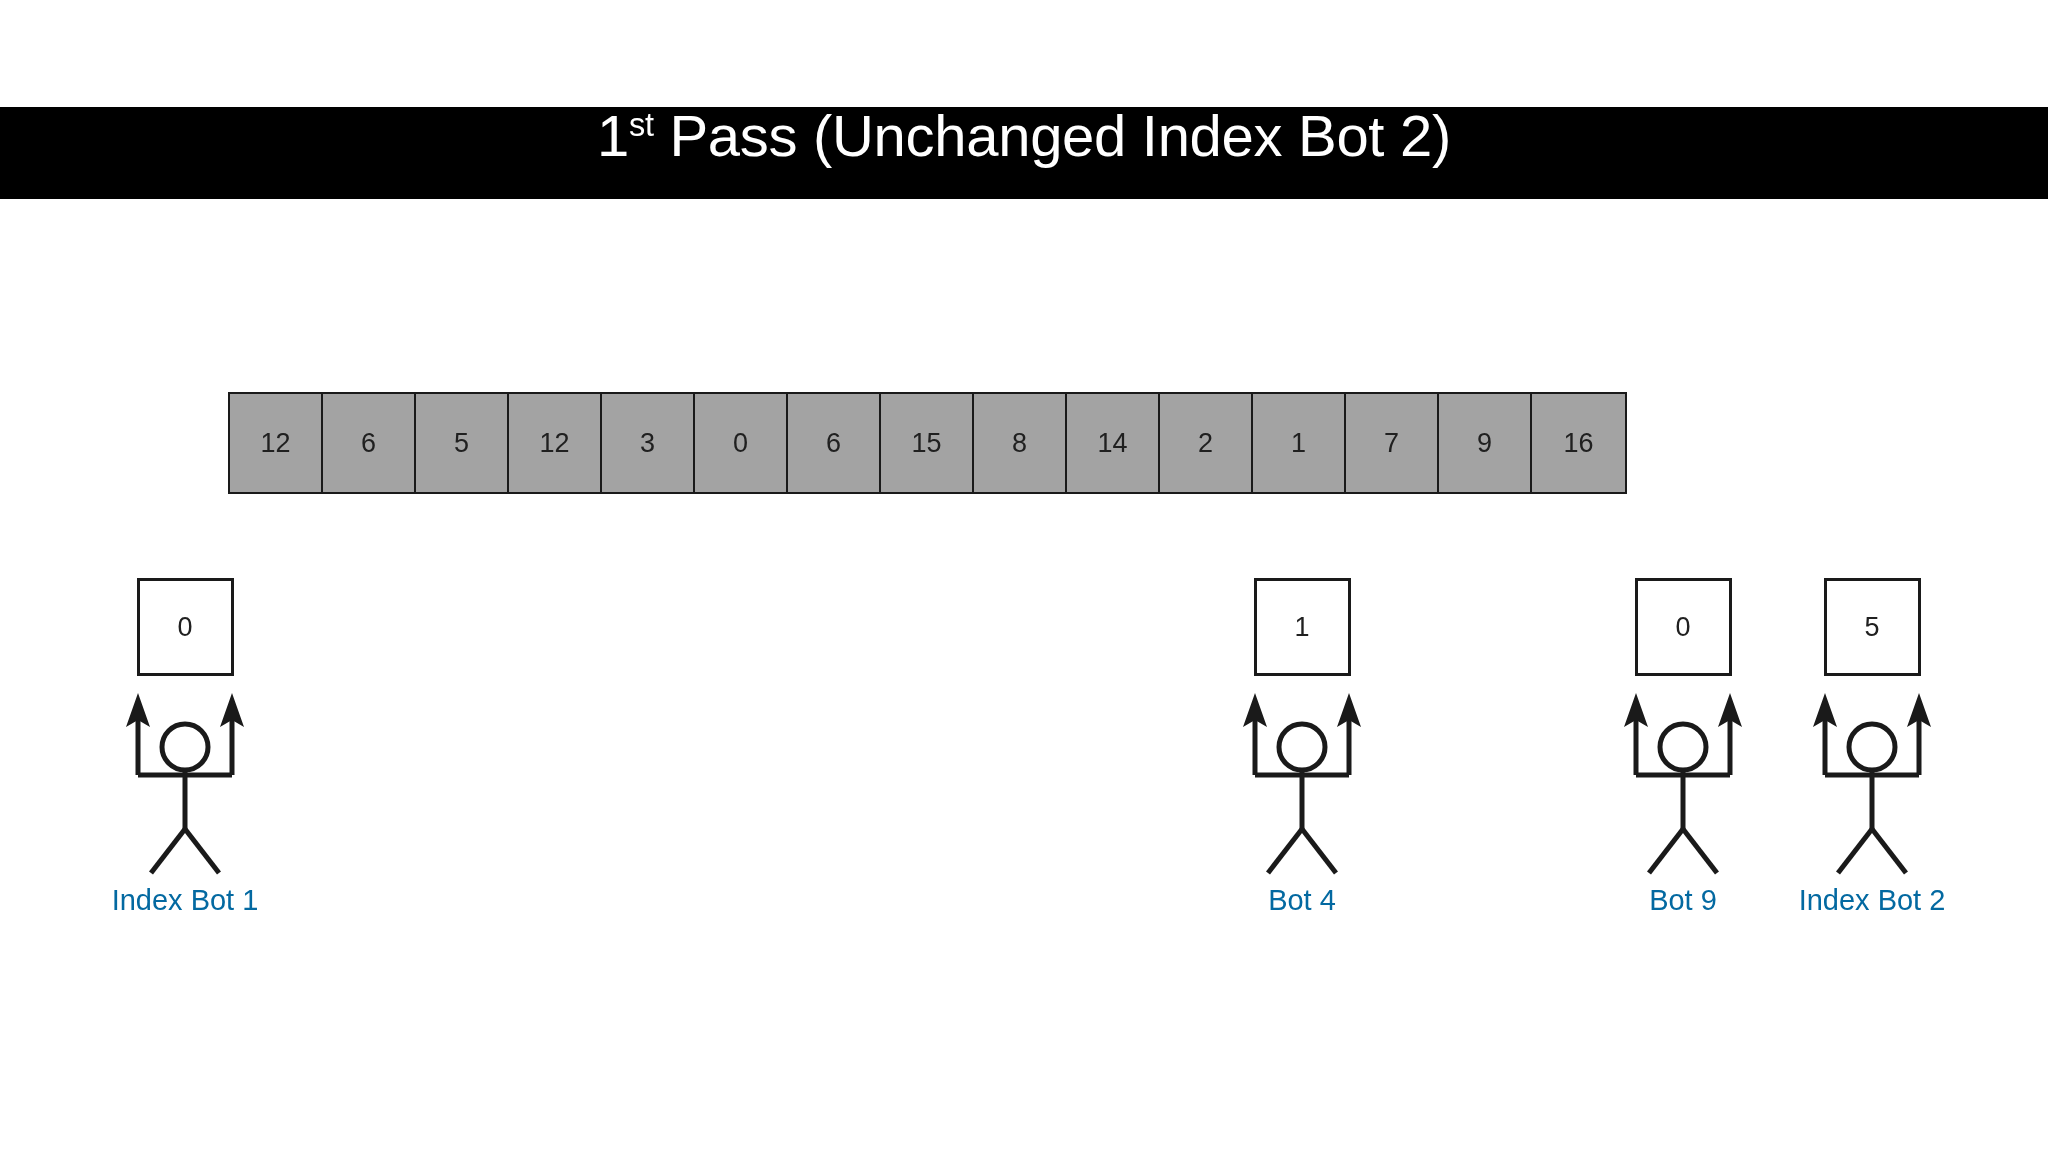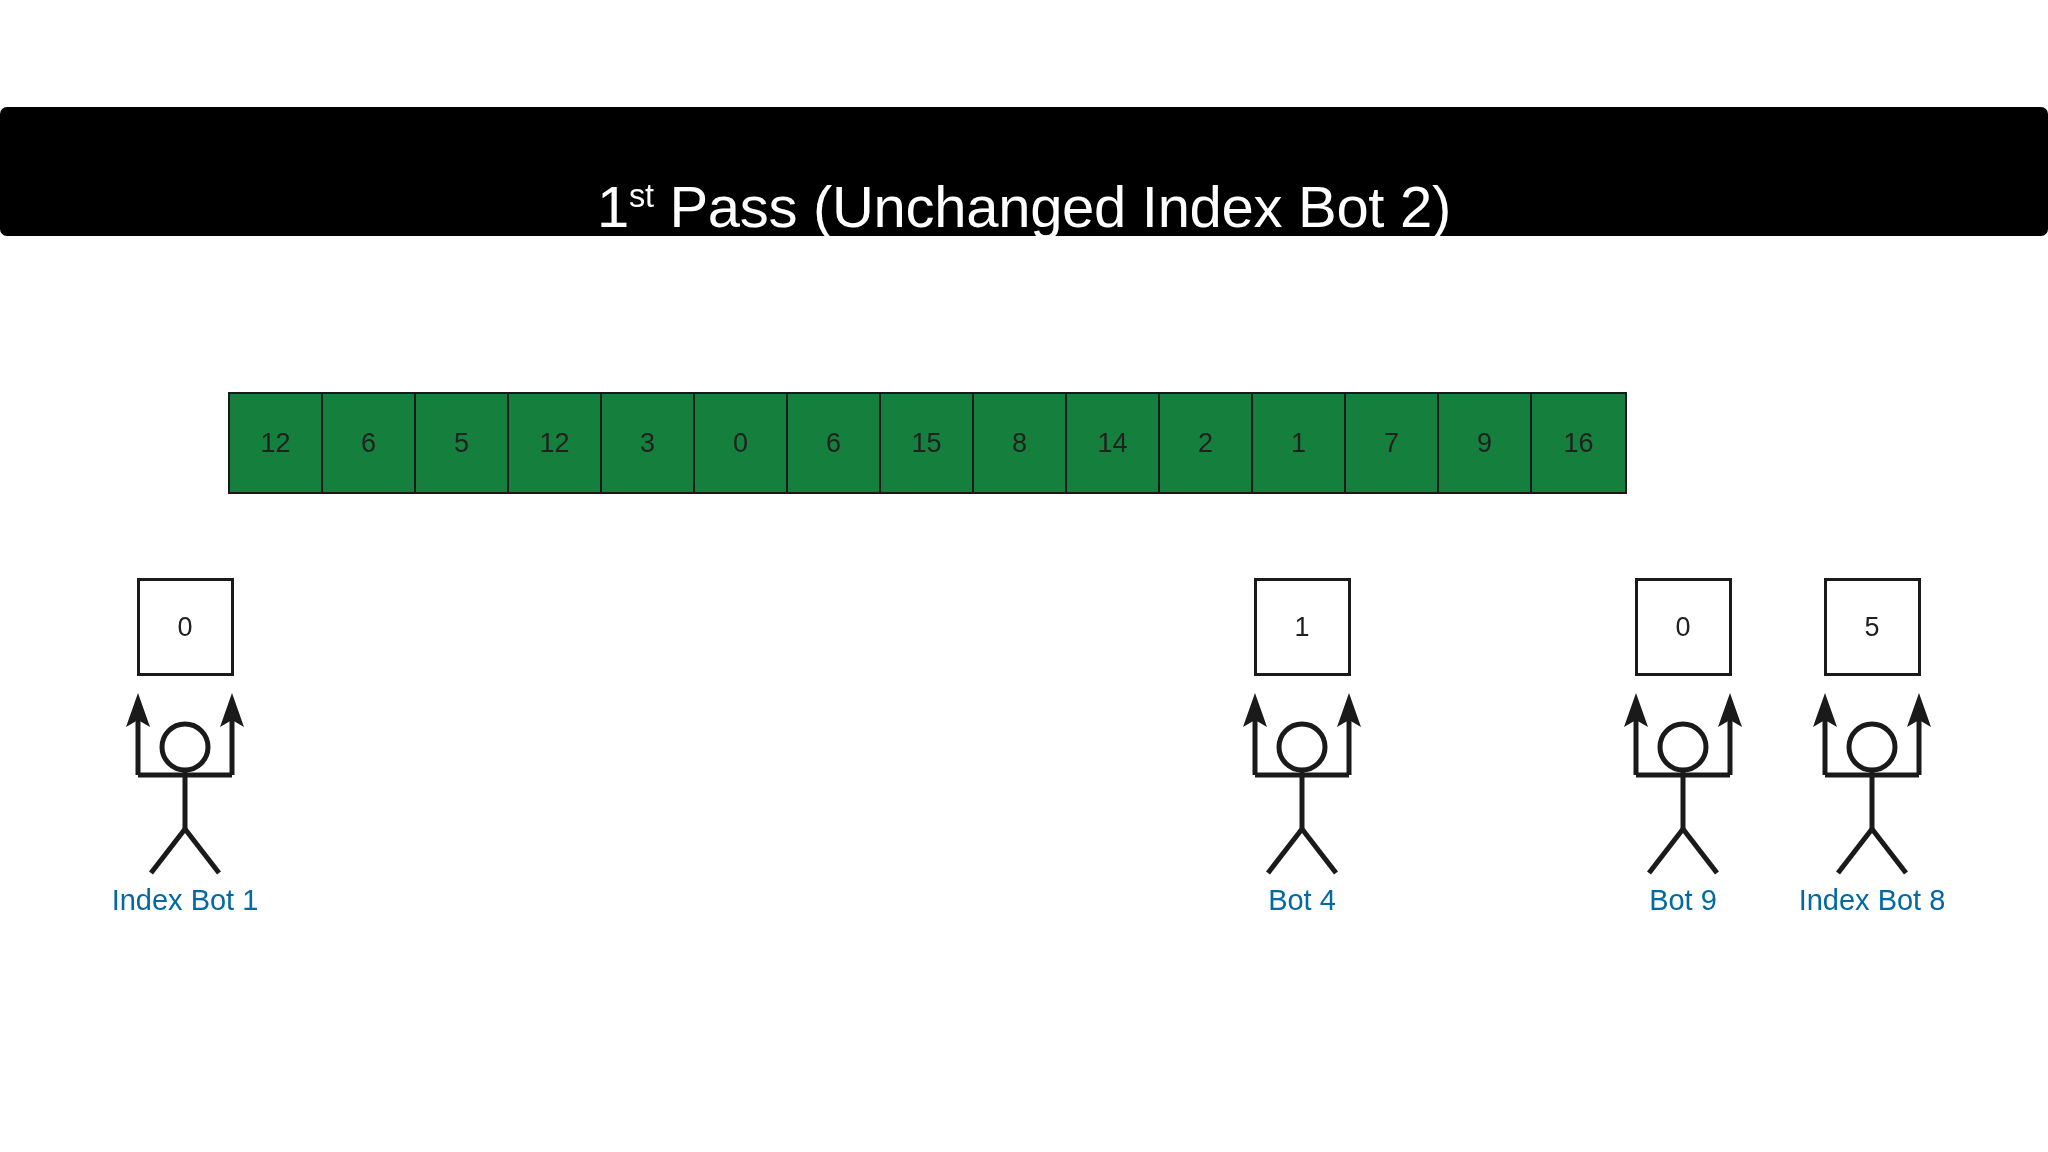--- a/index.html
+++ b/index.html
@@ -15,26 +15,25 @@
     font-family: "Liberation Sans", sans-serif;
     -webkit-font-smoothing: antialiased;
   }
 
   
   #title-banner {
     position: absolute;
     left: 0;
     top: 107px;
     width: 2048px;
-    height: 129px;
+    height: 92px;
     background: #000000;
     display: flex;
-    align-items: flex-end;
+    align-items: flex-start;
     justify-content: center;
-    border-radius: 7px;
   }
   #title-text {
     color: #ffffff;
     font-size: 58px;
     font-weight: 400;
     letter-spacing: -0.3px;
     white-space: nowrap;
     line-height: 1;
   }
   #title-text .sup {
@@ -58,21 +57,21 @@
     width: 93px;
     height: 98px;
     border-right: 2px solid #1a1a1a;
     display: flex;
     align-items: center;
     justify-content: center;
     font-size: 27px;
     color: #202020;
     font-family: "Liberation Sans", sans-serif;
     box-sizing: border-box;
-    background: #15803d;
+    background: #a3a3a3;
   }
   .array-cell:last-child { border-right: none; }
 
   
   .bot {
     position: absolute;
     width: 200px;
     top: 578px;
   }
   .bot-box {
@@ -214,15 +213,15 @@
 
     <polygon points="147,6 135,40 147,33 159,40" fill="#1a1a1a" stroke="none"></polygon>
 
     <circle cx="100" cy="60" r="23" stroke="#1a1a1a" fill="none" stroke-width="5"></circle>
 
     <line x1="100" y1="83" x2="100" y2="142" stroke="#1a1a1a" fill="none" stroke-width="5"></line>
 
     <line x1="100" y1="142" x2="66" y2="186" stroke="#1a1a1a" fill="none" stroke-width="5"></line>
     <line x1="100" y1="142" x2="134" y2="186" stroke="#1a1a1a" fill="none" stroke-width="5"></line>
   </svg>
-      <div class="bot-label">Index Bot 8</div>
+      <div class="bot-label">Index Bot 2</div>
     </div>
   </div>
 
 </body></html>

